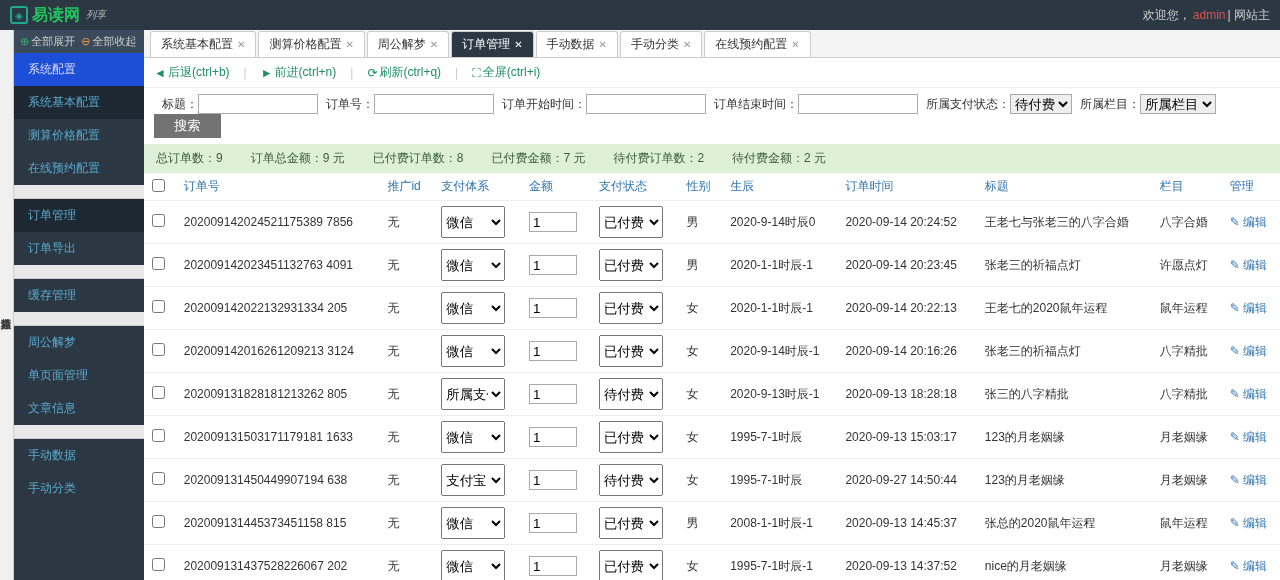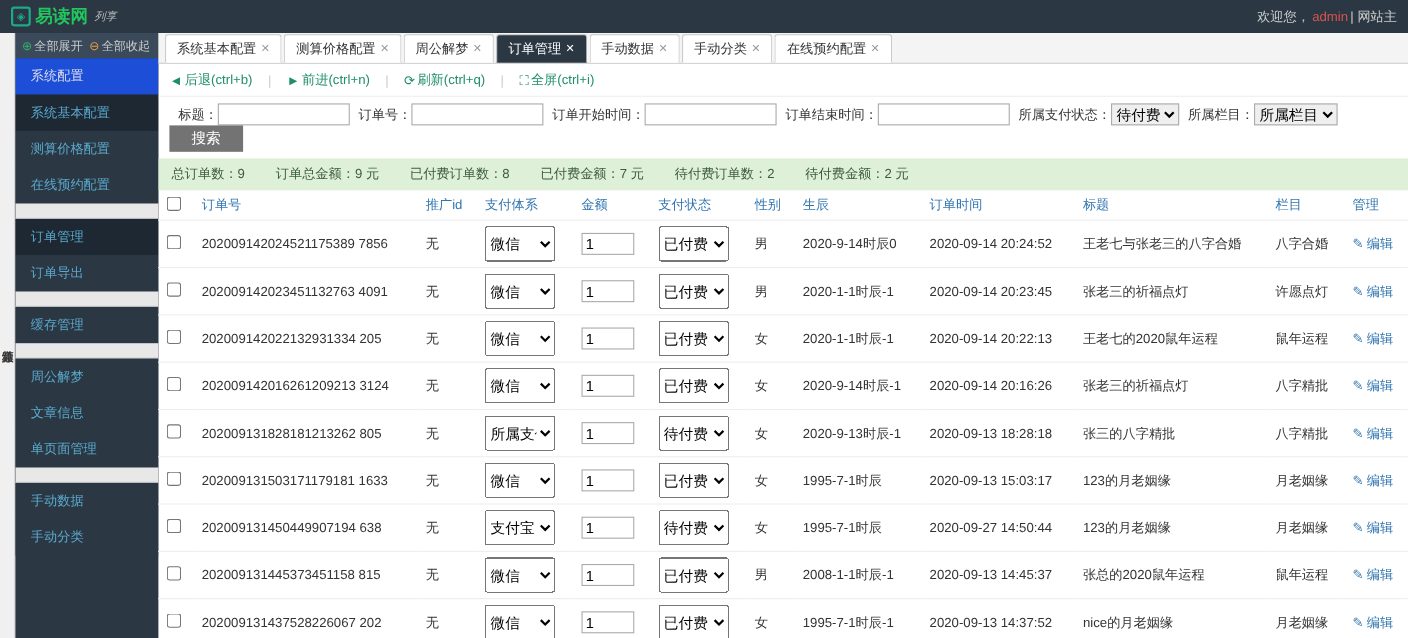--- a/index.html
+++ b/index.html
@@ -97,22 +97,22 @@
         <div class="menu-item lvl1 active">系统基本配置</div>
         <div class="menu-item lvl1">测算价格配置</div>
         <div class="menu-item lvl1">在线预约配置</div>
         <div class="menu-item toggle"></div>
         <div class="menu-item lvl1 active">订单管理</div>
         <div class="menu-item lvl1">订单导出</div>
         <div class="menu-item toggle"></div>
         <div class="menu-item lvl1">缓存管理</div>
         <div class="menu-item toggle"></div>
         <div class="menu-item lvl1">周公解梦</div>
+        <div class="menu-item lvl1">单页面管理</div>
         <div class="menu-item lvl1">文章信息</div>
-        <div class="menu-item lvl1">单页面管理</div>
         <div class="menu-item toggle"></div>
         <div class="menu-item lvl1">手动数据</div>
         <div class="menu-item lvl1">手动分类</div>
       </div>
   </div>
 
   <div class="main">
     <div class="tabs" id="tabs">
         <div class="tab">
           <span>系统基本配置</span> 

